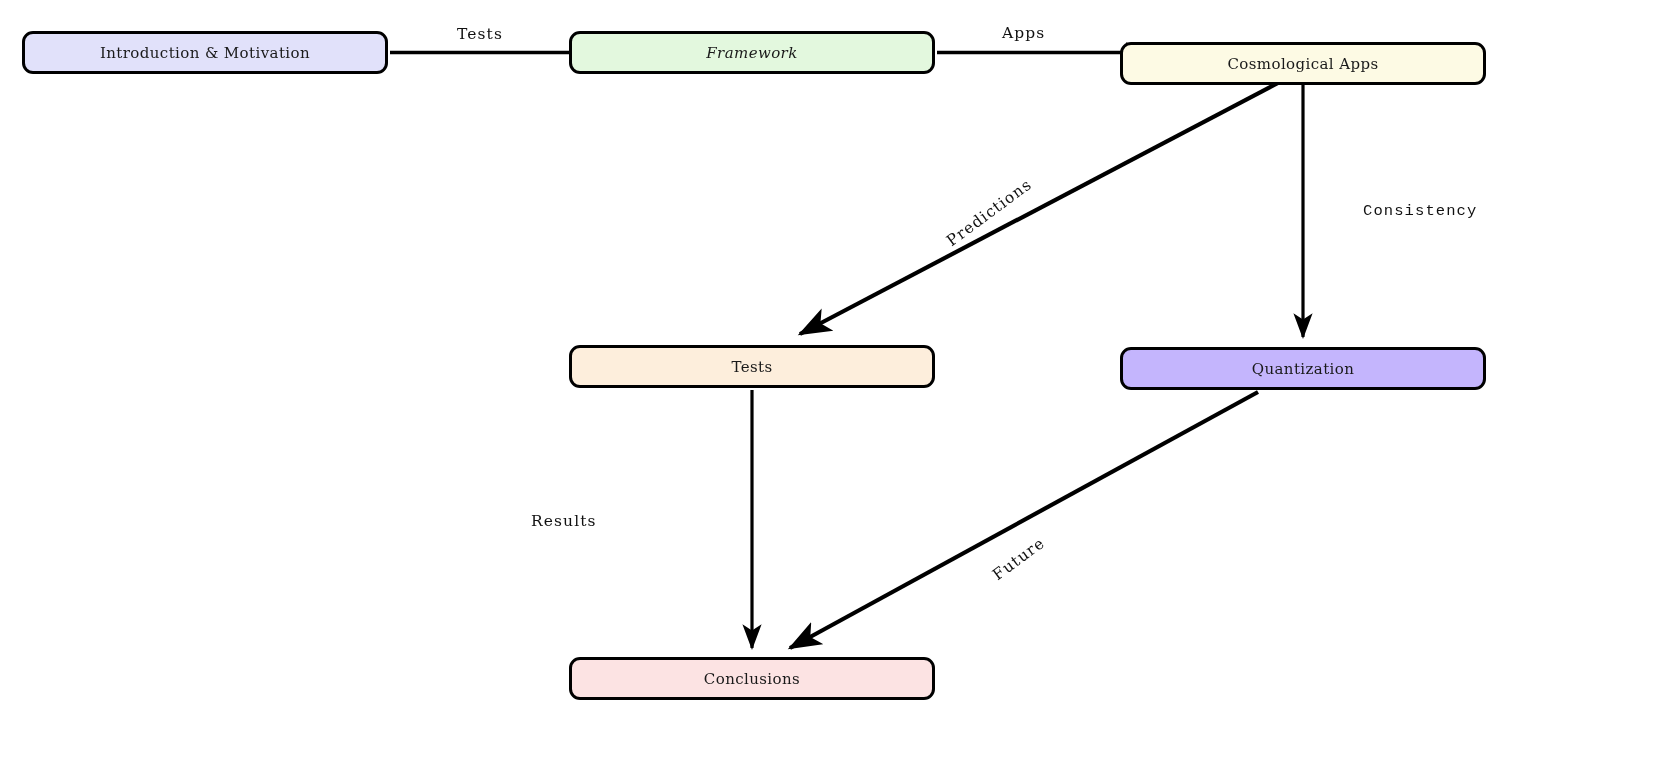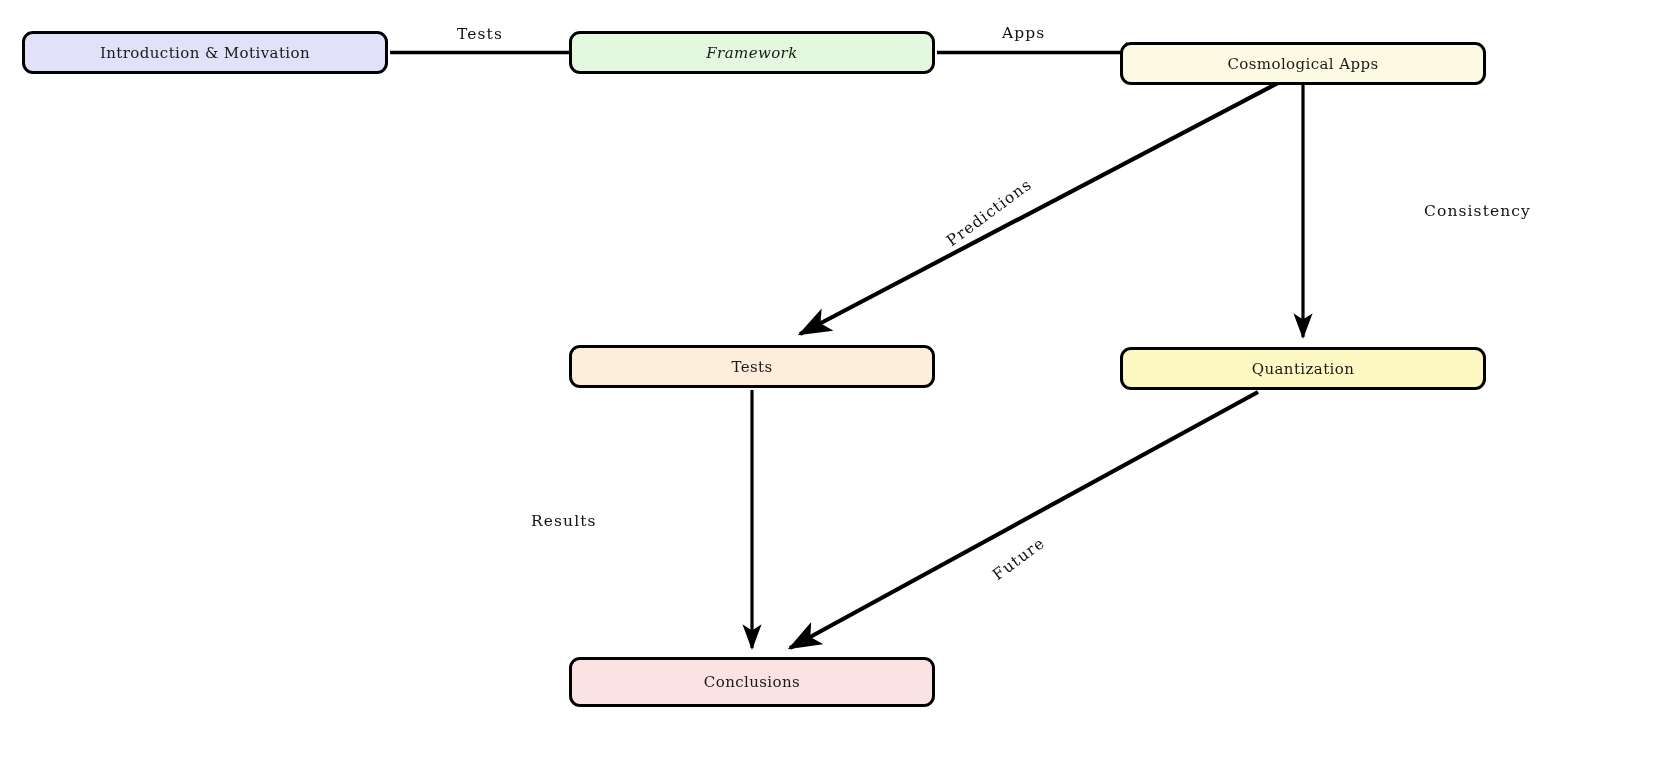--- a/index.html
+++ b/index.html
@@ -94,33 +94,33 @@
   </div>
 
   <div class="node" style="left:1120px; top:28px; width:366px; height:43px; background:#fdfae4;margin-top:14px;">
     <span>Cosmological Apps</span>
   </div>
 
   <div class="node" style="left:569px; top:345px; width:366px; height:43px; background:#fdeedc;text-align:center;">
     <span>Tests</span>
   </div>
 
-  <div class="node" style="left:1120px; top:347px; width:366px; height:43px; background:#fef9c3;">
+  <div class="node" style="left:1120px; top:347px; width:366px; height:43px; background:#c4b5fd;">
     <span>Quantization</span>
   </div>
 
-  <div class="node" style="left:569px; top:657px; width:366px; height:50px; background:#fce3e3;">
+  <div class="node" style="left:569px; top:657px; width:366px; height:43px; background:#fce3e3;">
     <span>Conclusions</span>
   </div>
 
   <div class="edge-label" style="left:457px; top:25px;">Tests</div>
 
   <div class="edge-label" style="left:1002px; top:24px;">Apps</div>
 
   <div class="edge-label rot-pred" style="left:954px; top:232px;">Predictions</div>
 
-  <div class="edge-label" style="left:1424px; top:202px;">Consistency</div>
+  <div class="edge-label" style="left:1363px; top:202px;font-family:Liberation Mono, monospace;">Consistency</div>
 
   <div class="edge-label" style="left:531px; top:512px;">Results</div>
 
   <div class="edge-label rot-fut" style="left:1000px; top:566px;">Future</div>
 
 </div>
 
 </body></html>

